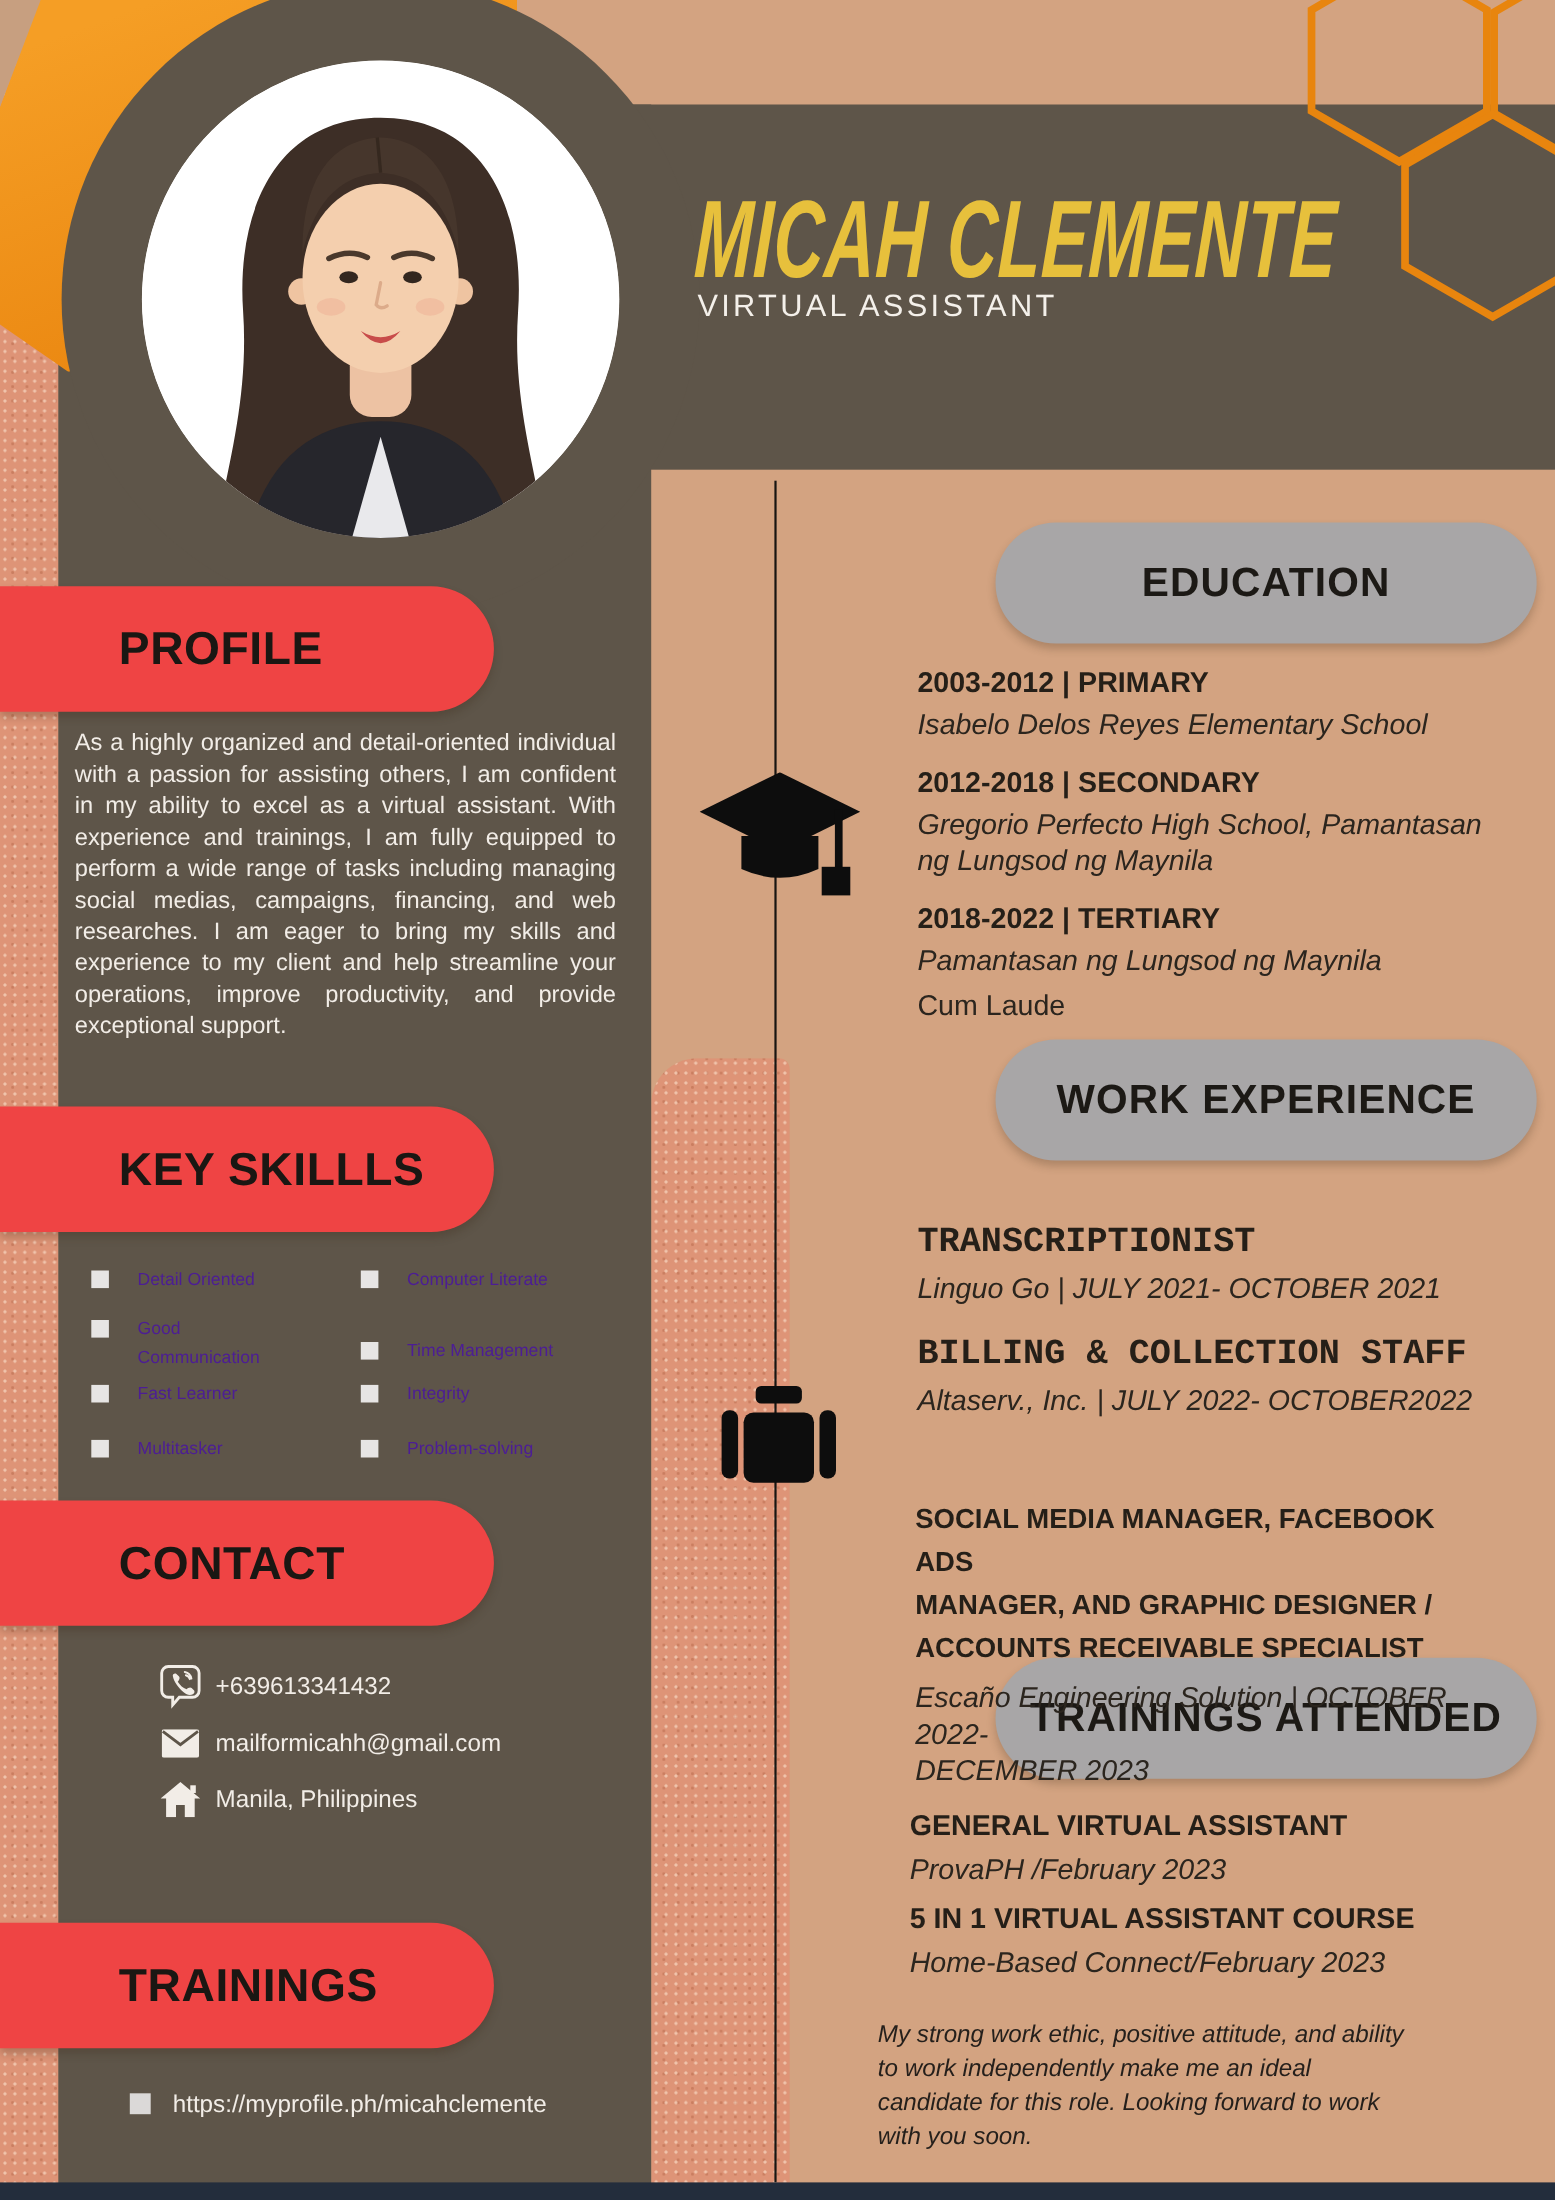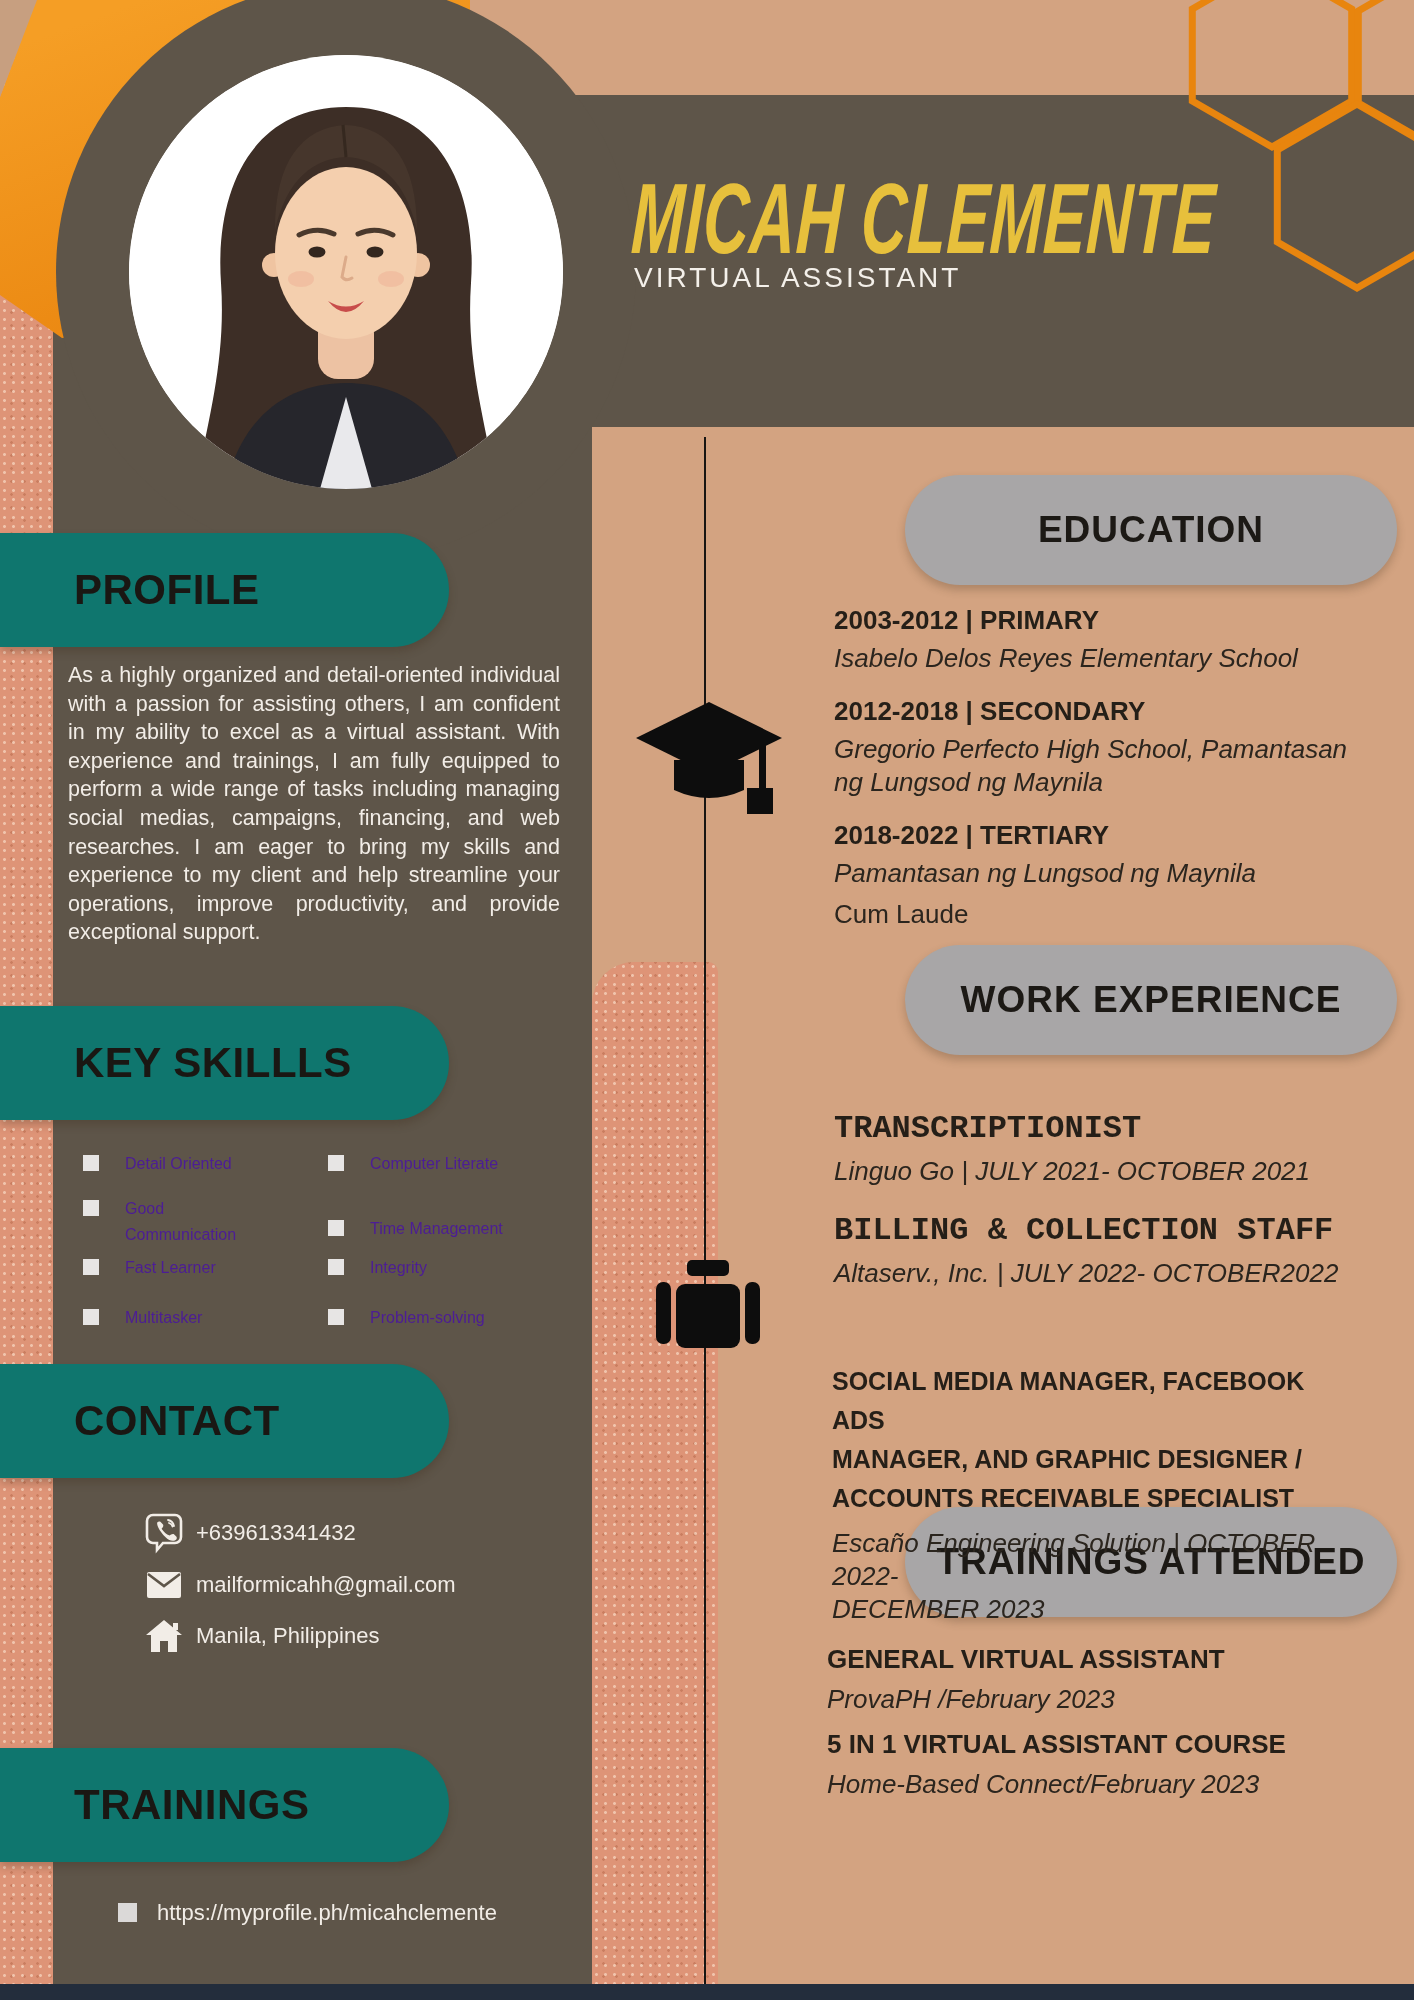--- a/index.html
+++ b/index.html
@@ -26,22 +26,22 @@
   #timeline{left:704px;top:437px;width:2px;height:1547px;background:#171512;}
   #footer-bar{left:0;top:1984px;width:1414px;height:16px;background:#232d3c;}
 
   
   #name{left:634px;top:168px;font-size:100px;line-height:100px;font-weight:bold;font-style:italic;
         color:#e7c03c;white-space:nowrap;letter-spacing:1px;
         transform:scaleX(.635) skewX(-4deg);transform-origin:0 0;}
   #job-title{left:634px;top:262px;font-size:28px;letter-spacing:3px;color:#f4f0ea;}
 
   
-  .lpill{left:0;width:449px;height:114px;background:#0f766e;border-radius:0 57px 57px 0;
-         display:flex;align-items:center;padding-left:74px;box-sizing:border-box;
+  .lpill{left:0;width:449px;height:114px;background:#ef4444;border-radius:0 57px 57px 0;
+         display:flex;align-items:center;padding-left:108px;box-sizing:border-box;
          font-size:42px;font-weight:bold;color:#1a1713;letter-spacing:.5px;
          box-shadow:0 5px 8px rgba(60,42,25,.28);}
   #pill-profile{top:533px;} #pill-skills{top:1006px;} #pill-contact{top:1364px;} #pill-portfolio{top:1748px;}
   .rpill{left:905px;width:492px;height:110px;background:#a8a6a7;border-radius:55px;
          display:flex;align-items:center;justify-content:center;
          font-size:37px;font-weight:bold;color:#1c1915;letter-spacing:1px;
          box-shadow:0 5px 8px rgba(60,42,25,.25);}
   #pill-education{top:475px;} #pill-work{top:945px;} #pill-trainings{top:1507px;}
 
   
@@ -258,15 +258,19 @@
 DECEMBER 2023</p>
   </div>
 
   <div class="abs" id="train-block">
     <p class="t-t">GENERAL VIRTUAL ASSISTANT</p>
     <p class="t-d">ProvaPH /February 2023</p>
     <p class="t-t">5 IN 1 VIRTUAL ASSISTANT COURSE</p>
     <p class="t-d">Home-Based Connect/February 2023</p>
   </div>
 
+  <div class="abs prewrap" id="closing">My strong work ethic, positive attitude, and ability
+to work independently make me an ideal
+candidate for this role. Looking forward to work
+with you soon.</div>
 
   <div class="abs" id="footer-bar"></div>
 </div>
 
 </body></html>

